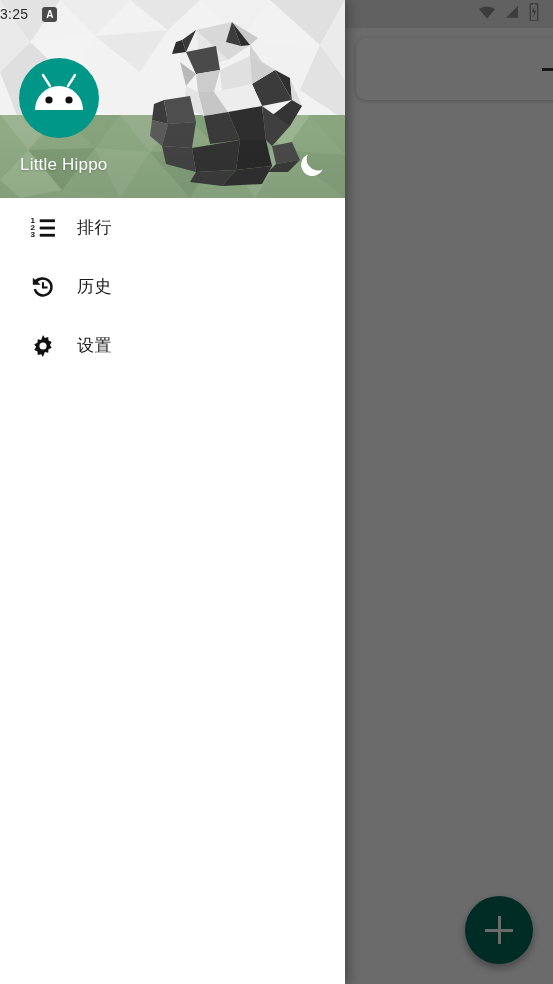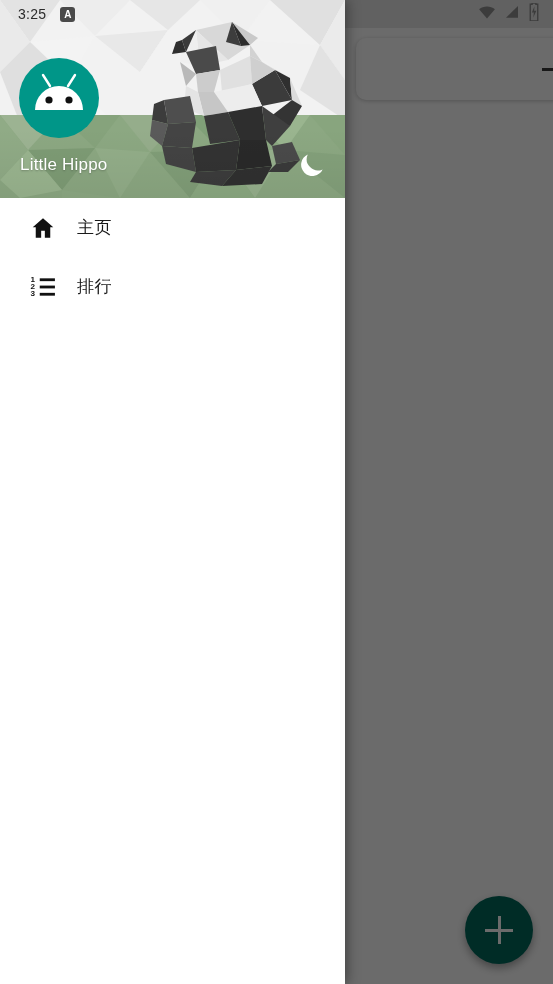--- a/index.html
+++ b/index.html
@@ -46,21 +46,21 @@
   #drawer {
     position:absolute; left:0; top:0; width:345px; height:984px;
     background:#ffffff;
     box-shadow:2px 0 12px rgba(0,0,0,.40);
     overflow:hidden;
   }
 
   
   #status-bar {
     position:absolute; left:0; top:0; width:345px; height:28px;
-    display:flex; align-items:center; padding-left:18px; gap:14px;
+    display:flex; align-items:center; gap:14px;
     z-index:5;
   }
   #status-time { font-size:14px; color:#2b2b2b; letter-spacing:.3px; }
   #status-badge {
     width:15px; height:15px; border-radius:3px; background:#4a4a4a;
     color:#fff; font-size:10px; font-weight:bold; line-height:15px; text-align:center;
   }
 
   
   #drawer-header { position:absolute; left:0; top:0; width:345px; height:198px; overflow:hidden;text-align:center; }
@@ -248,43 +248,54 @@
     </div>
   </div>
 
   <div id="status-bar">
     <span id="status-time">3:25</span>
     <span id="status-badge">A</span>
   </div>
 
   <nav id="drawer-menu">
 
-    <div class="menu-item">
-      <span class="menu-icon">
-        <svg viewBox="0 0 24 24">
-            <path d="M12 3 2.5 11.2h2.8V21h5V14.6h3.4V21h5v-9.8h2.8L12 3z"></path>
-          </svg>
-      </span>
-      <span class="menu-label">主页</span>
-    </div>
 
 
 
     <div class="menu-item">
       <span class="menu-icon">
         <svg viewBox="0 0 24 24">
           <rect x="9" y="4" width="14" height="2.6"></rect>
           <rect x="9" y="10.7" width="14" height="2.6"></rect>
           <rect x="9" y="17.4" width="14" height="2.6"></rect>
           <text x="0.5" y="7.3" font-size="7.5" font-family="Liberation Sans, sans-serif" font-weight="bold" fill="#111">1</text>
           <text x="0.5" y="14" font-size="7.5" font-family="Liberation Sans, sans-serif" font-weight="bold" fill="#111">2</text>
           <text x="0.5" y="20.7" font-size="7.5" font-family="Liberation Sans, sans-serif" font-weight="bold" fill="#111">3</text>
         </svg>
       </span>
       <span class="menu-label">排行</span>
     </div>
 
 
-
-
+    <div class="menu-item">
+      <span class="menu-icon">
+        <svg viewBox="0 0 24 24">
+          <path d="M12 3a9 9 0 1 1-8.7 11.3l2.2-.6A6.7 6.7 0 1 0 12 5.3c-1.9 0-3.6.8-4.8 2.1l2.6 2.6H2.6V3.4l2 2A9 9 0 0 1 12 3z"></path>
+          <rect x="11" y="7.6" width="1.9" height="5.6"></rect>
+          <rect x="11.6" y="11.5" width="4.6" height="1.9"></rect>
+        </svg>
+      </span>
+      <span class="menu-label">历史</span>
+    </div>
+
+
+    <div class="menu-item">
+      <span class="menu-icon">
+        <svg viewBox="0 0 24 24">
+          <path d="M12 1.8l1.7 2.7 3.1-.7.3 3.2 2.9 1.3-1.6 2.7 1.6 2.7-2.9 1.3-.3 3.2-3.1-.7L12 22.2l-1.7-2.7-3.1.7-.3-3.2-2.9-1.3 1.6-2.7-1.6-2.7 2.9-1.3.3-3.2 3.1.7L12 1.8z"></path>
+          <circle cx="12" cy="12" r="3.3" fill="#ffffff"></circle>
+        </svg>
+      </span>
+      <span class="menu-label">设置</span>
+    </div>
 
   </nav>
 </div>
 
 </body></html>

